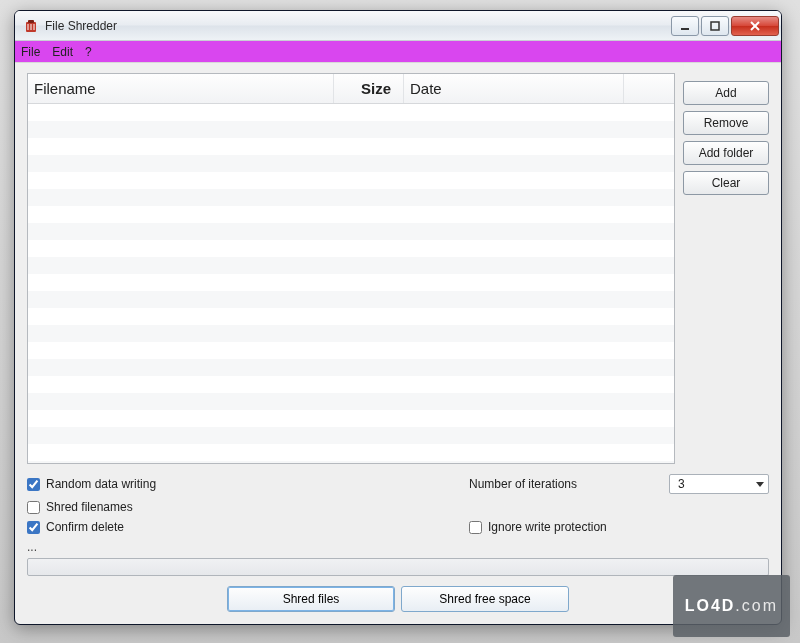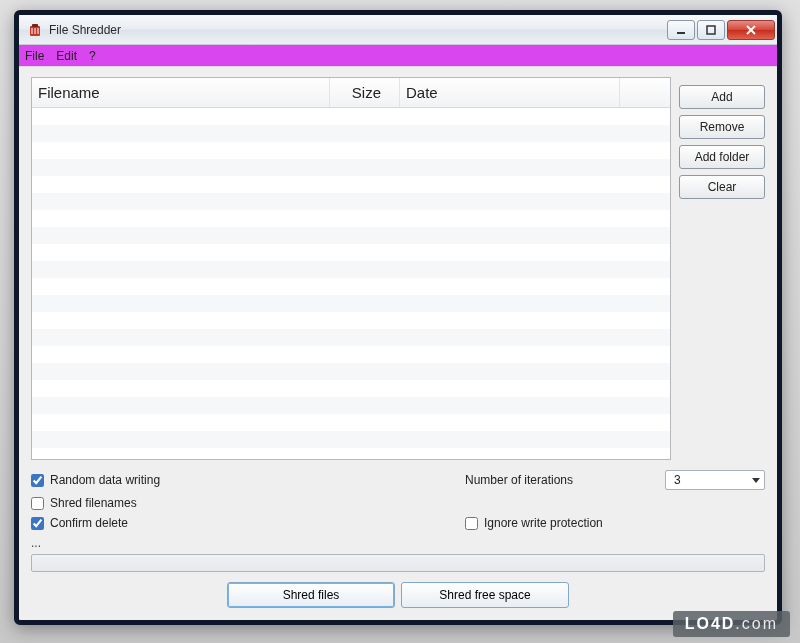--- a/index.html
+++ b/index.html
@@ -19,21 +19,21 @@
     inset: 0;
     background: linear-gradient(#e0e0e0, #c8c8c8);
   }
   .window {
     position: absolute;
     left: 14px;
     top: 10px;
     width: 768px;
     height: 615px;
     background: #efefef;
-    border: 5px solid #0f172a;
+    border: 1px solid #0f172a;
     border-radius: 6px;
     box-shadow: 0 4px 18px rgba(0,0,0,0.35);
     display: flex;
     flex-direction: column;
     overflow: hidden;
   }
   .titlebar {
     height: 30px;
     background: linear-gradient(#f8f9fb, #e8ecf1 48%, #dde3ea 52%, #eef2f6);
     border-bottom: 1px solid #c9ced4;
@@ -115,21 +115,21 @@
     color: #222;
   }
   .lv-col {
     display: flex;
     align-items: center;
     padding: 0 6px;
     border-right: 1px solid #e2e4e7;
     white-space: nowrap;
   }
   .lv-col.filename { flex: 1; }
-  .lv-col.size { width: 70px; justify-content: flex-end; padding-right: 18px; }
+  .lv-col.size { width: 70px; justify-content: flex-end; padding-right: 12px; font-weight: bold; }
   .lv-col.date { width: 220px; }
   .lv-col.last { width: 50px; border-right: none; }
   .lv-body {
     flex: 1;
     background: repeating-linear-gradient(
       to bottom,
       #ffffff 0, #ffffff 17px,
       #f6f7f8 17px, #f6f7f8 34px
     );
   }
@@ -224,21 +224,21 @@
   }
   .watermark {
     position: absolute;
     right: 10px;
     bottom: 6px;
     background: rgba(90,96,102,0.85);
     color: #fff;
     font-family: Arial, sans-serif;
     font-size: 16px;
     letter-spacing: 2px;
-    padding: 4px 12px;
+    padding: 22px 12px;
     border-radius: 3px;
   }
   .watermark b { font-weight: bold; }
   .watermark .thin { font-weight: 300; color: #e8e8e8; }
 </style>
 </head>
 <body>
 
 <div class="backdrop"></div>
 

